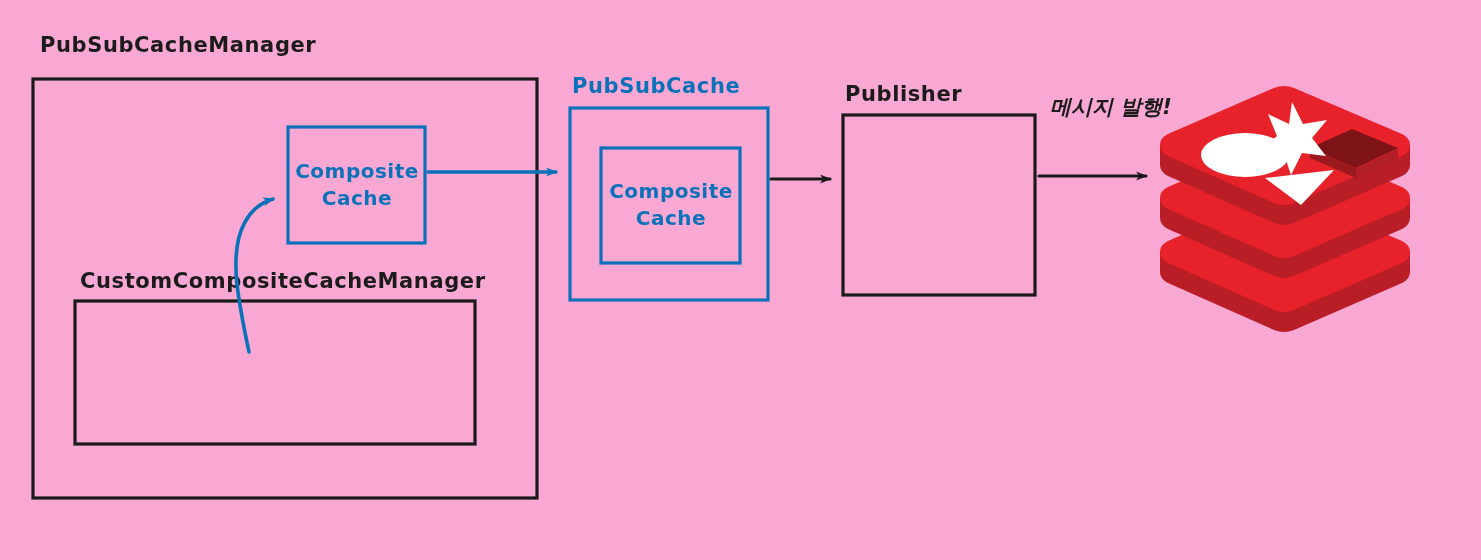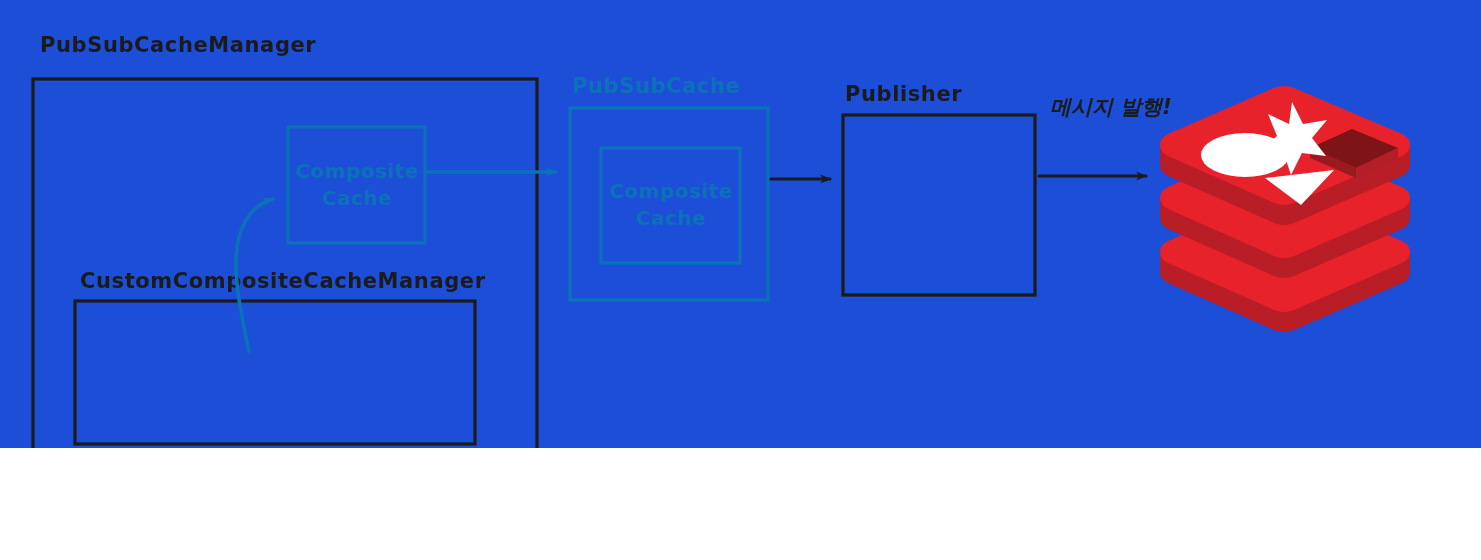--- a/index.html
+++ b/index.html
@@ -6,22 +6,22 @@
     margin: 0;
     padding: 0;
     background: #ffffff;
   }
   body {
     font-family: "DejaVu Sans", sans-serif;
   }
   #canvas {
     position: relative;
     width: 1481px;
-    height: 448px;
-    background: #1d4ed8;
+    height: 560px;
+    background: #f9a8d4;
     overflow: hidden;
   }
   #diagram-svg {
     position: absolute;
     left: 0;
     top: 0;
     width: 1481px;
     height: 560px;
   }
   .hand-label {

